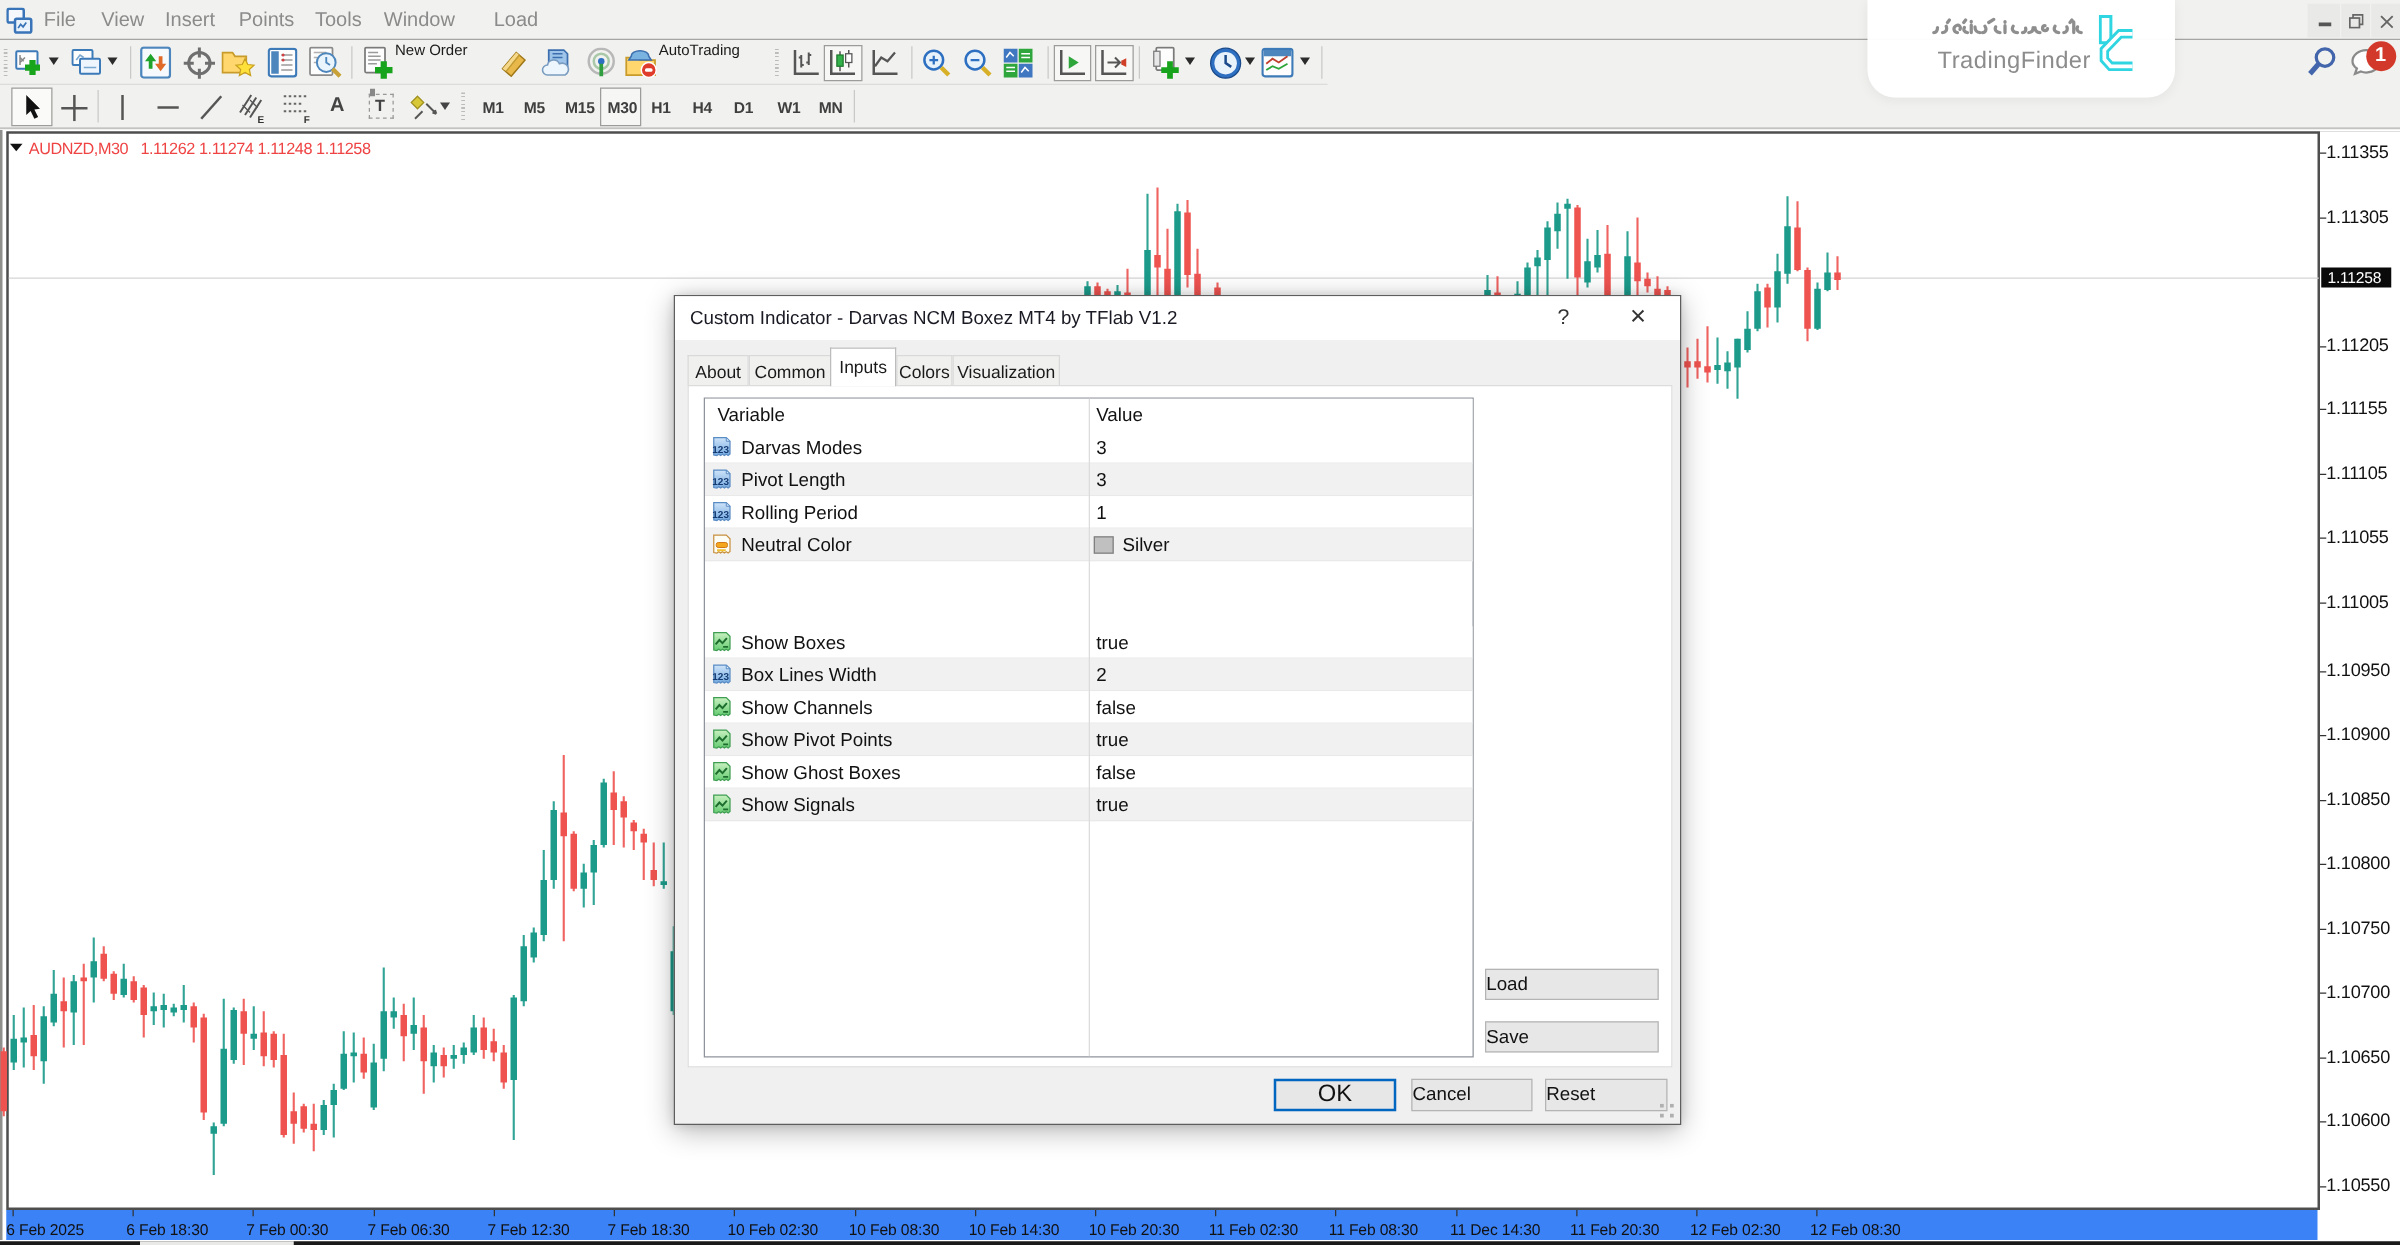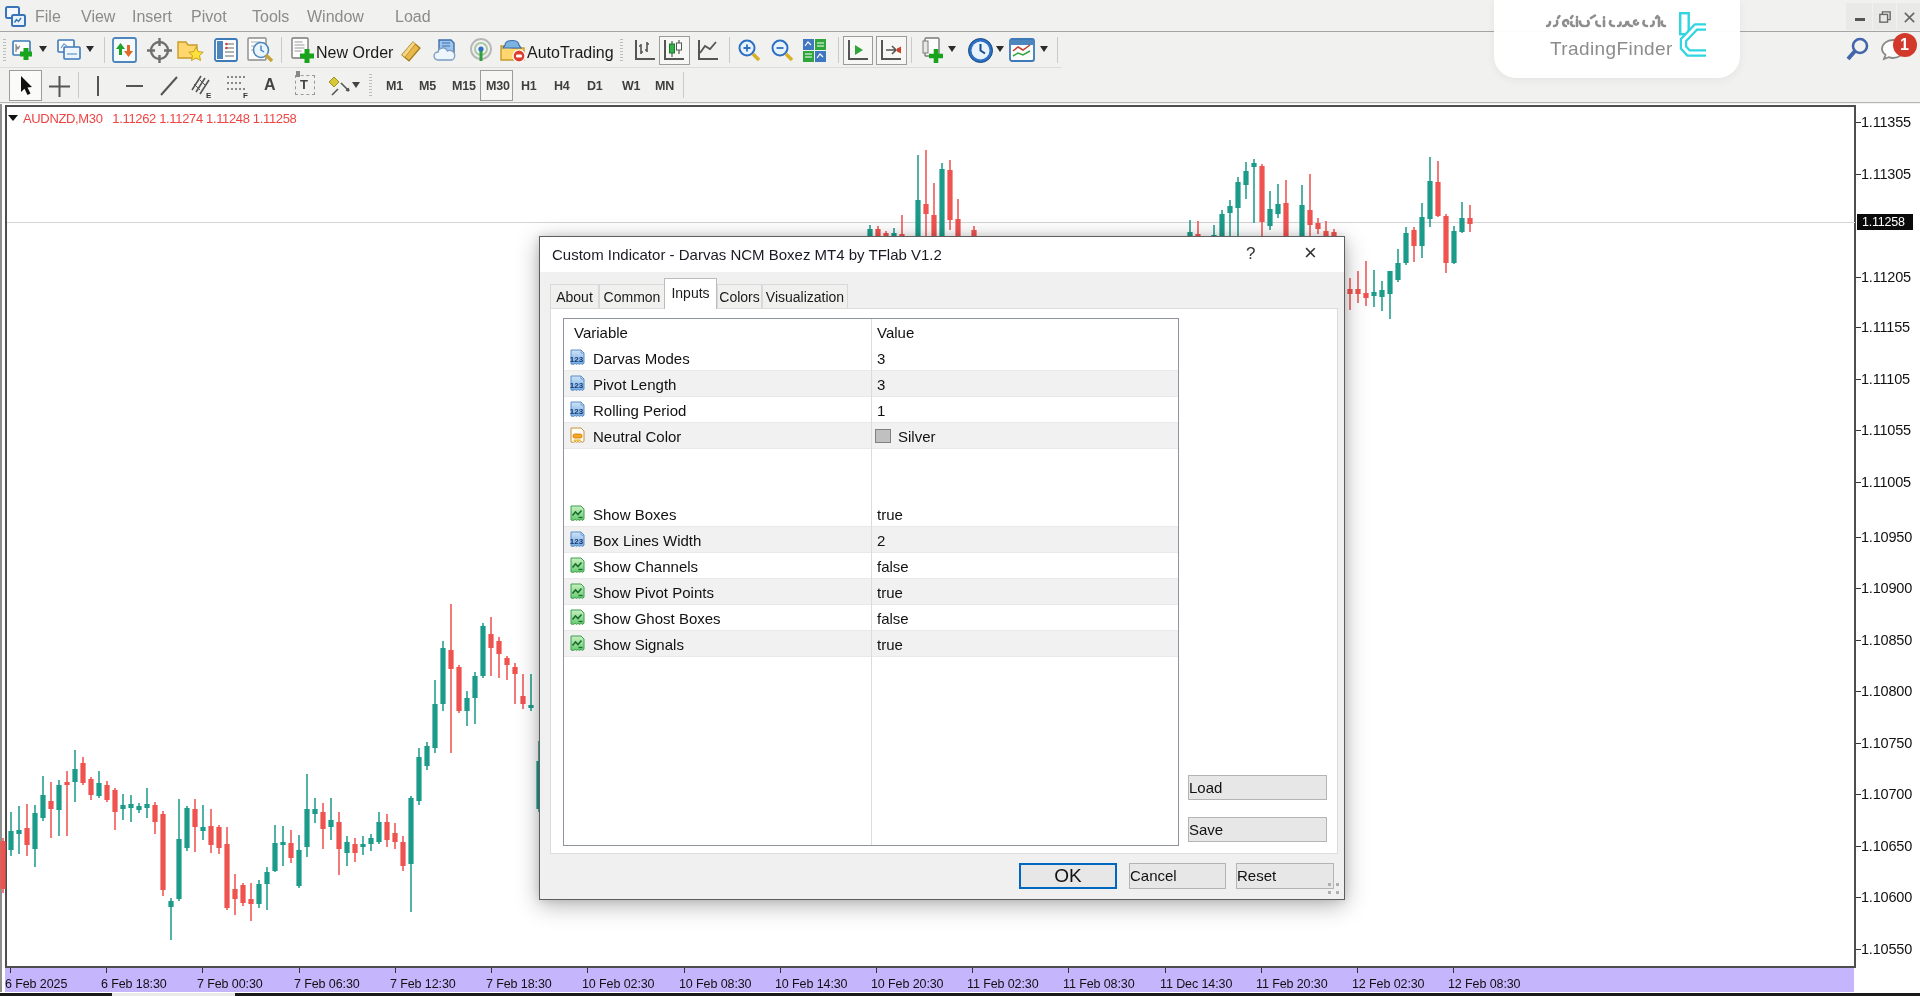--- a/index.html
+++ b/index.html
@@ -4,33 +4,33 @@
 *{margin:0;padding:0;box-sizing:border-box}
 html,body{width:1920px;height:996px;overflow:hidden;font-family:"Liberation Sans",sans-serif;background:#fff;position:relative}
 .abs{position:absolute}
 #topbars{position:absolute;left:0;top:0;width:1920px;height:104px;background:#f1f1ef}
 #menurow{position:absolute;left:0;top:0;width:1920px;height:32px;border-bottom:1px solid #a5a5a3;background:#f1f1ef}
 .menuitem{position:absolute;top:8px;font-size:16px;color:#8b8b8b}
 #row2{position:absolute;left:0;top:33px;width:1920px;height:34px;background:#f1f1ef}
 #row3{position:absolute;left:0;top:68px;width:1920px;height:35px;border-bottom:1px solid #b4b4b2;background:#f1f1ef}
 .tsep{position:absolute;top:4px;width:1px;height:26px;background:#c9c9c7}
 .grip{position:absolute;top:6px;width:3px;height:22px;background-image:repeating-linear-gradient(#bcbcba 0 1px,transparent 1px 3px)}
-.tbtext{position:absolute;top:11px;font-size:16px;color:#1b1b1b}
+.tbtext{position:absolute;top:0;font-size:12px;color:#1b1b1b}
 .tfbtn{position:absolute;top:79px;font-size:12.5px;font-weight:bold;color:#3f3f3f;letter-spacing:-0.2px}
 .pressed{position:absolute;border:1px solid #9c9c9a;background:#f7f7f5}
 .darr{position:absolute;width:0;height:0;border-left:4.5px solid transparent;border-right:4.5px solid transparent;border-top:6px solid #2b2b2b}
 #chartbox{position:absolute;left:5px;top:105px;width:1851px;height:863px;border:2px solid #4e4e4e;background:#fff}
 #sym{position:absolute;left:23px;top:111px;font-size:13px;color:#ef4444;letter-spacing:-0.35px;z-index:2}
 #symtri{position:absolute;left:8px;top:115px;width:0;height:0;border-left:5.5px solid transparent;border-right:5.5px solid transparent;border-top:6.5px solid #111;z-index:2}
 #priceline{position:absolute;left:7px;top:222px;width:1848px;height:1px;background:#d5d5d5}
 #paxis{position:absolute;left:1856px;top:105px;width:64px;height:862px;background:#fff}
 .plabel{position:absolute;left:5px;font-size:14.5px;color:#111;letter-spacing:-0.2px}
 .ptick{position:absolute;left:0;width:5px;height:1px;background:#333}
 #pbox{position:absolute;left:1857px;top:214px;width:56px;height:16px;background:#0a0a0a;color:#fff;font-size:12.5px;padding-left:5px;line-height:16px;z-index:2;letter-spacing:-0.2px}
-#taxis{position:absolute;left:5px;top:968px;width:1849px;height:24px;background:#c4b5fd}
+#taxis{position:absolute;left:5px;top:968px;width:1849px;height:24px;background:#3b82f6}
 .tlbl{position:absolute;top:9px;font-size:12.5px;color:#111;white-space:nowrap;letter-spacing:-0.1px}
 .ttick{position:absolute;top:0;width:1px;height:5px;background:#333}
 #taskbar{position:absolute;left:0;top:993px;width:1920px;height:3px;background:#1a1a1a}
 #taskgap{position:absolute;left:112px;top:993px;width:123px;height:3px;background:#e9e9e7}
 #dlg{position:absolute;left:539px;top:236px;width:806px;height:664px;background:#f0f0f0;border:1px solid #5e5e5e;box-shadow:0 5px 22px rgba(0,0,0,0.30),0 0 8px rgba(0,0,0,0.12);z-index:5}
 #dlgtitle{position:absolute;left:0;top:0;width:100%;height:35px;background:#fff}
 #dlgtitle .txt{position:absolute;left:12px;top:9px;font-size:15px;color:#1a1a24}
 #dlgtitle .qm{position:absolute;left:706px;top:7px;font-size:17px;color:#333}
 #dlgtitle .cl{position:absolute;left:764px;top:3px;font-size:22px;color:#333;font-weight:300}
 .tab{position:absolute;top:47px;height:25px;background:#f0f0ef;border:1px solid #d9d9d9;border-bottom:none;font-size:14px;color:#1a1a1a;text-align:center;line-height:24px}
@@ -51,21 +51,21 @@
 #tftext{position:absolute;left:56px;top:38px;font-size:19px;color:#8c8c8c;letter-spacing:0.4px}
 .winbtn{position:absolute;top:3px;height:27px;background:#e9e9e7}
 </style></head>
 <body>
 <div id="topbars"></div>
 <div class="abs" style="left:0;top:0;width:1920px;height:3px;background:#fbfbfa"></div>
 <div id="menurow">
 <span class="menuitem" style="left:35px">File</span>
 <span class="menuitem" style="left:81px">View</span>
 <span class="menuitem" style="left:132px">Insert</span>
-<span class="menuitem" style="left:191px">Pivot</span>
+<span class="menuitem" style="left:191px">Points</span>
 <span class="menuitem" style="left:252px">Tools</span>
 <span class="menuitem" style="left:307px">Window</span>
 <span class="menuitem" style="left:395px">Load</span>
 <svg class="abs" style="left:5px;top:6px" width="22" height="22" viewBox="0 0 22 22">
 <rect x="1" y="1" width="13" height="11" rx="1.5" fill="#f4f8fd" stroke="#3974b8" stroke-width="2"></rect>
 <rect x="7" y="9" width="13" height="11" rx="1.5" fill="#eaf3fc" stroke="#3974b8" stroke-width="2"></rect>
 <path d="M9.5 16.5l2-3 2 2 2.5-3.5" stroke="#3974b8" stroke-width="1.4" fill="none"></path>
 </svg>
 </div>
 <div id="row2">

